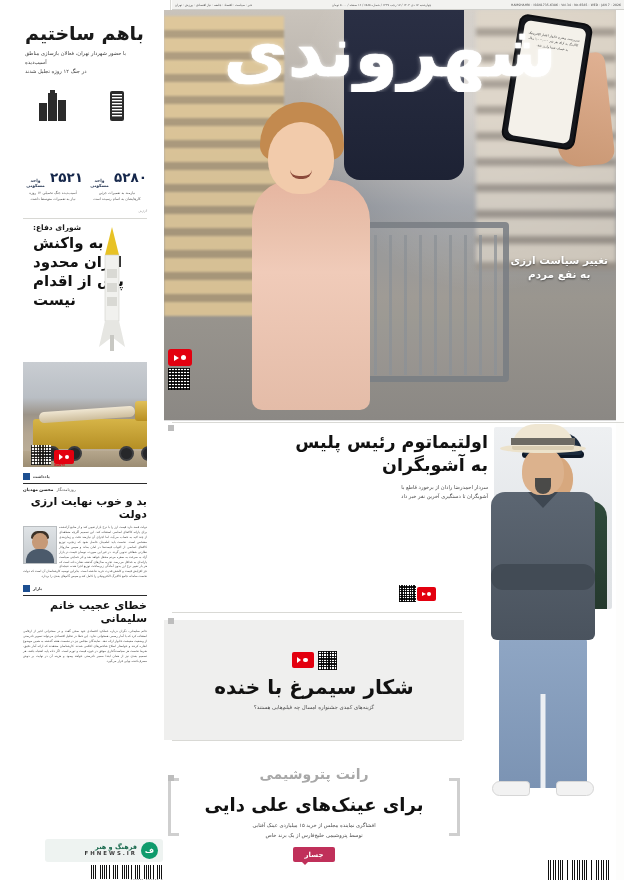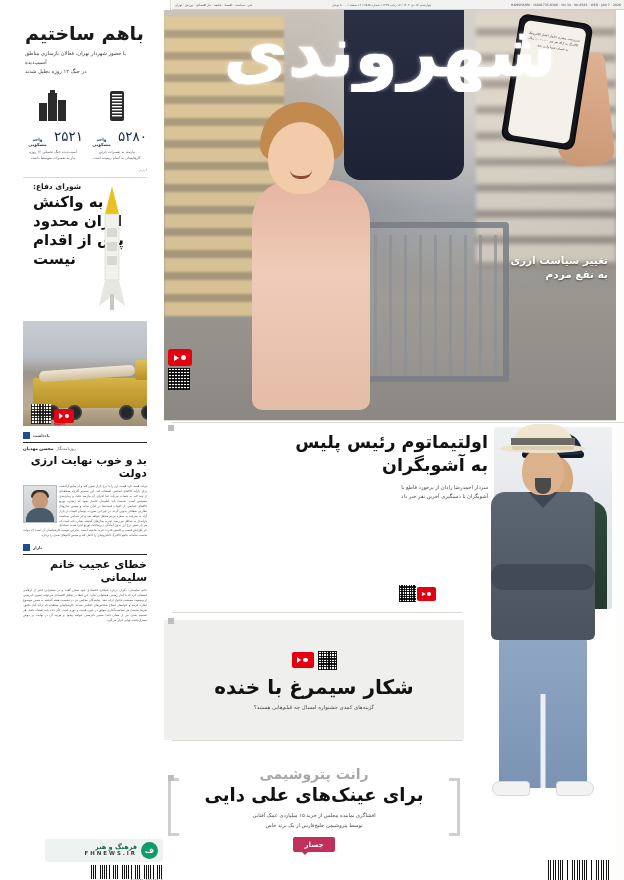--- a/index.html
+++ b/index.html
@@ -63,21 +63,21 @@
   }
   .stat-icon {
     width: 34px; height: 34px; margin: 0 auto 5px auto;
     display: flex; align-items: flex-end; justify-content: center;
   }
   .stat-num-line {
     display: flex; align-items: baseline; justify-content: center;
     gap: 2px; direction: rtl;
   }
   .stat-num {
-    font-size: 13.5px; font-weight: normal; color: #15264a; letter-spacing: -0.5px;
+    font-size: 13.5px; font-weight: bold; color: #15264a; letter-spacing: -0.5px; margin-top: 41px;
   }
   .stat-unit { font-size: 4.4px; color: #2a3a55; font-weight: bold; }
   .stat-desc {
     font-size: 3.6px; color: #585858; line-height: 1.7; margin-top: 2px;
     direction: rtl;
   }
   .stat-desc span { display: block; }
 
   .tiny-label { font-size: 2.8px; color: #999; margin-top: 7px; text-align: right; }
 
@@ -294,21 +294,21 @@
     filter: drop-shadow(0 0 2px rgba(255,255,255,.55));
   }
 
   
   .hero-kicker {
     position: absolute; right: 8px; top: 243px; z-index: 6;
     text-align: right; direction: rtl;
     font-size: 10.5px; font-weight: bold; color: #ffffff; line-height: 1.35;
     text-shadow: 0 1px 2px rgba(0,0,0,.55);
   }
-  .hero-kicker span { display: block; }
+  .hero-kicker span { display: block; text-align: center; }
   .hero-headline {
     position: absolute; right: 8px; top: 288px; z-index: 6;
     text-align: right; direction: rtl;
     font-size: 27px; font-weight: bold; color: #ffffff; line-height: 1.24;
     letter-spacing: -0.4px;
     text-shadow: 0 2px 3px rgba(0,0,0,.5);
   }
   .hero-headline span { display: block; }
   .hero-strap {
     position: absolute; left: 0; right: 0; bottom: 6px; z-index: 6;
@@ -486,21 +486,21 @@
 
   
   .petro {
     position: absolute; left: 0; top: 340px; width: 300px; height: 130px;
     padding: 6px 12px; text-align: center; direction: rtl;
   }
   .petro-kicker {
     font-size: 14px; font-weight: bold; color: #a8a8a8; line-height: 1.2;
   }
   .petro-head {
-    font-size: 18px; font-weight: bold; color: #111; line-height: 1.25; margin-top: 1px;
+    font-size: 18px; font-weight: bold; color: #111; line-height: 1.25; margin-top: 11px;
   }
   .petro-sub {
     margin-top: 5px; font-size: 5.2px; color: #4a4a4a; line-height: 1.8;
   }
   .petro-sub span { display: block; }
   .jasar {
     margin: 7px auto 0 auto; width: 42px; height: 15px;
     background: #c0305a; border-radius: 2px;
     color: #fff; font-size: 7px; font-weight: bold;
     display: flex; align-items: center; justify-content: center;

